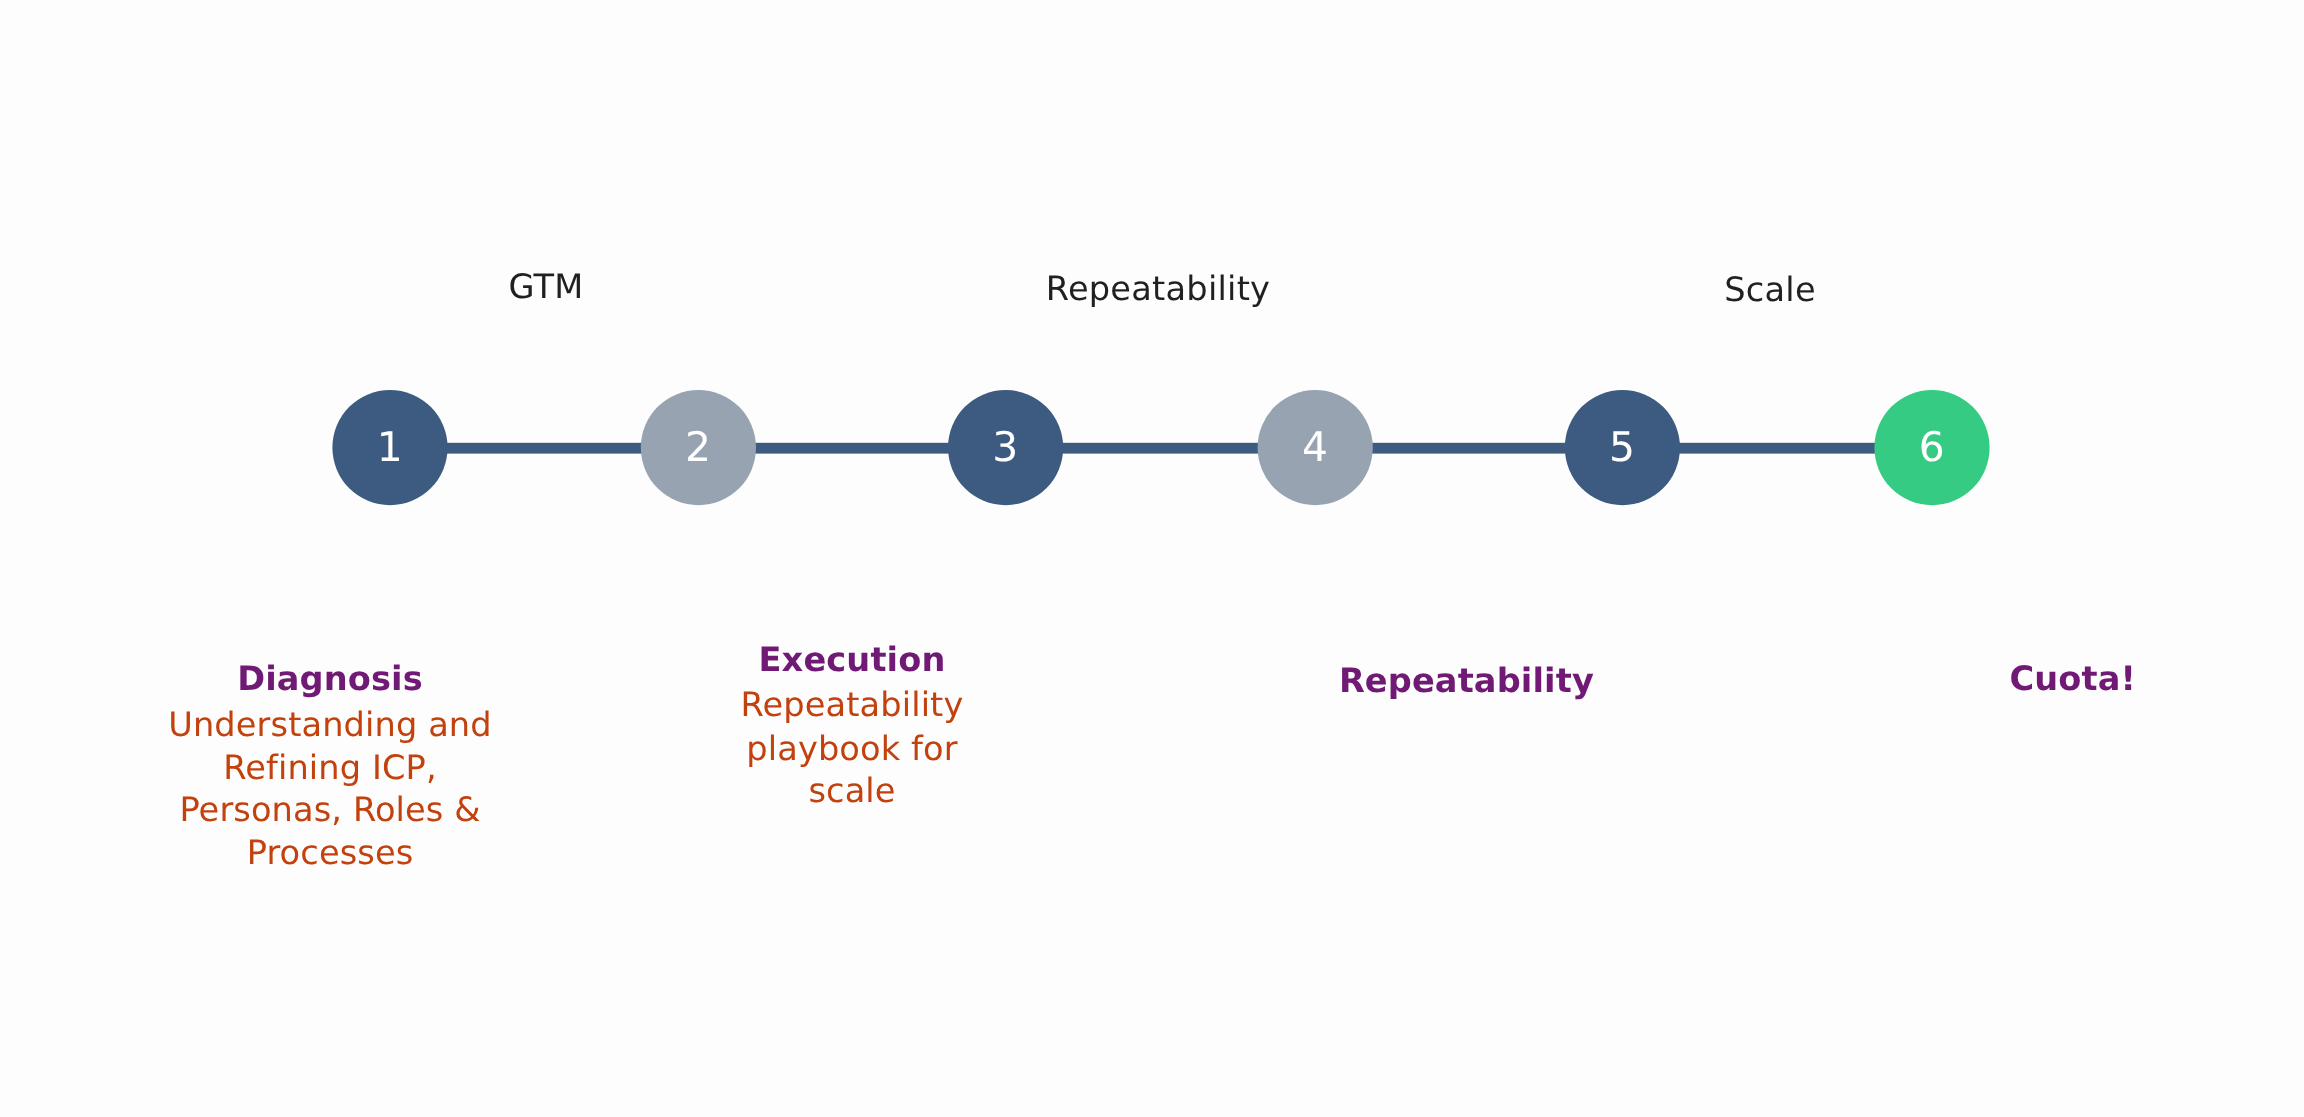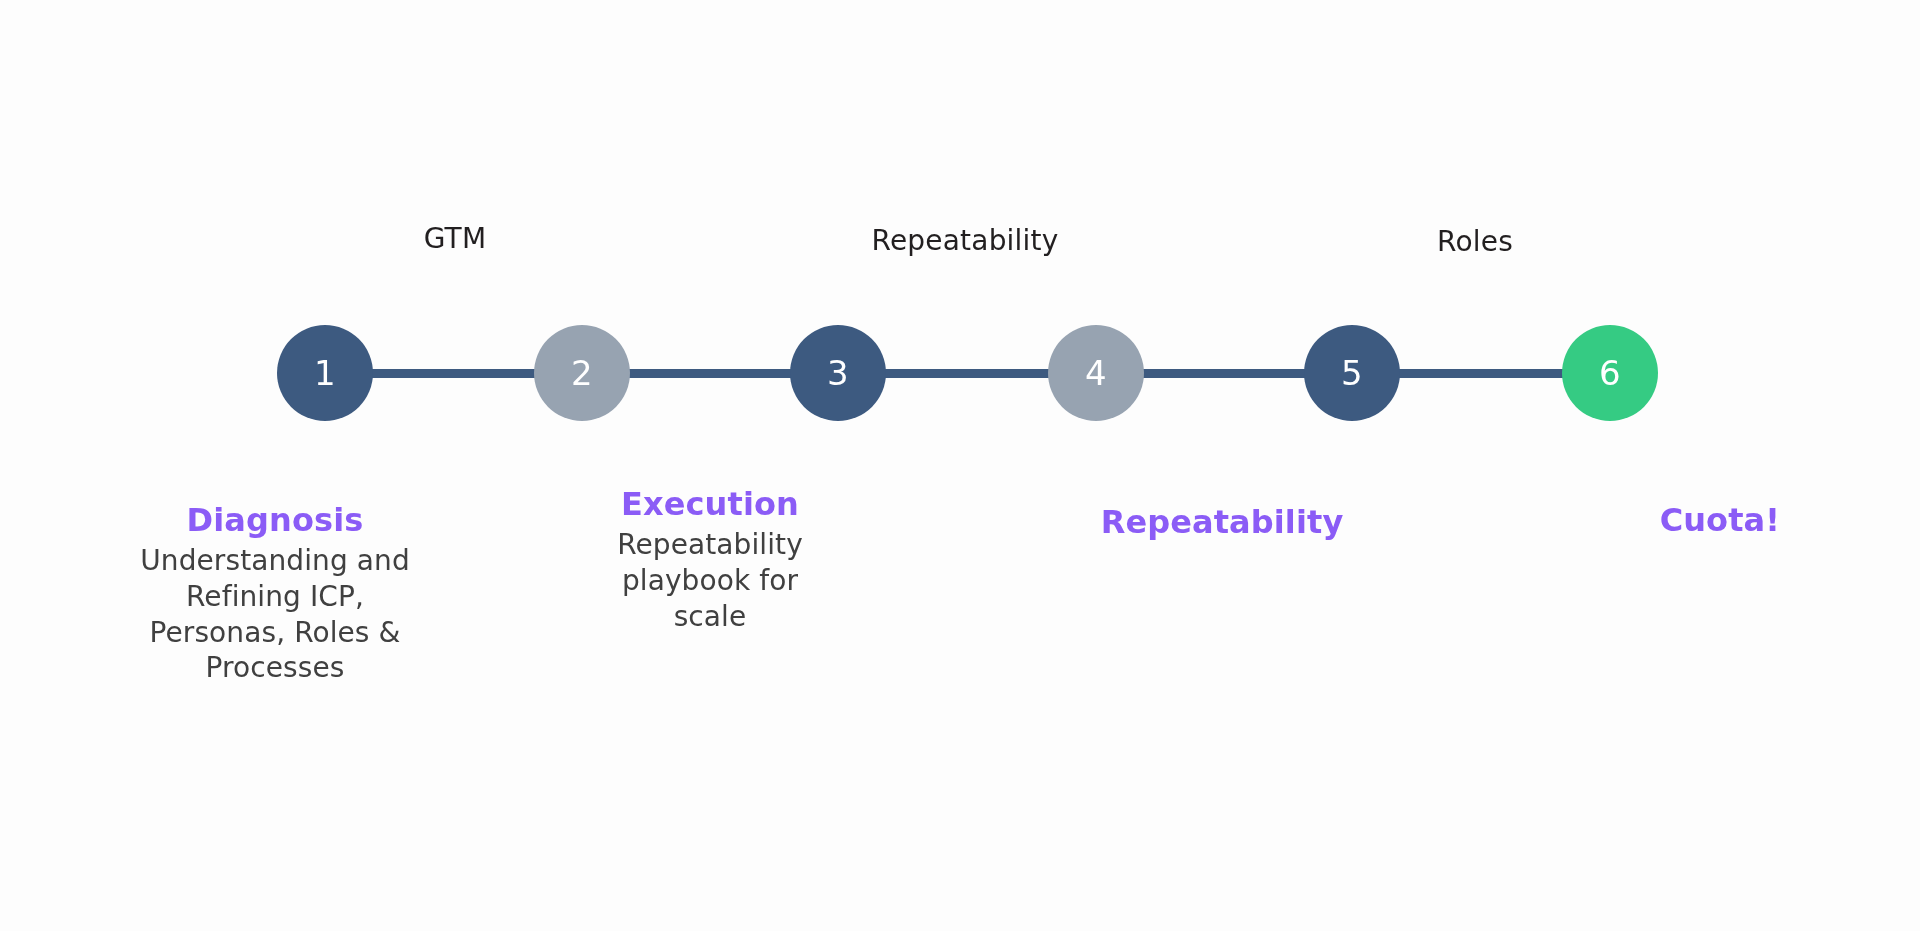--- a/index.html
+++ b/index.html
@@ -60,44 +60,45 @@
   .node.green { background: #35cb83; }
 
   
   .step-block {
     position: absolute;
     transform: translateX(-50%);
     text-align: center;
     line-height: 1.28;
   }
   .step-title {
-    font-size: 32px;
+    font-size: 28px;
     font-weight: 700;
-    color: #8b5cf6;
+    color: #701a75;
     letter-spacing: 0.1px;
     margin-bottom: 2px;
     white-space: nowrap;
+    margin-top: 48px;
   }
   .step-desc {
     font-size: 28px;
     font-weight: 400;
-    color: #404040;
+    color: #c2410c;
     letter-spacing: 0.1px;
   }
 </style>
 </head>
 <body>
 
 <div id="diagram">
 
   <div class="phase-label" style="left:455px; top:222px;">GTM</div>
 
   <div class="phase-label" style="left:965px; top:224px;">Repeatability</div>
 
-  <div class="phase-label" style="left:1475px; top:225px;">Roles</div>
+  <div class="phase-label" style="left:1475px; top:225px;">Scale</div>
 
   <div class="rail" style="left:368px; top:369px; width:258px;"></div>
   <div class="rail" style="left:625px; top:369px; width:258px;"></div>
   <div class="rail" style="left:881px; top:369px; width:260px;"></div>
   <div class="rail" style="left:1139px; top:369px; width:258px;"></div>
   <div class="rail" style="left:1395px; top:369px; width:260px;"></div>
 
   <div class="node navy" style="left:325px; top:373px;">
     <span>1</span>
   </div>

